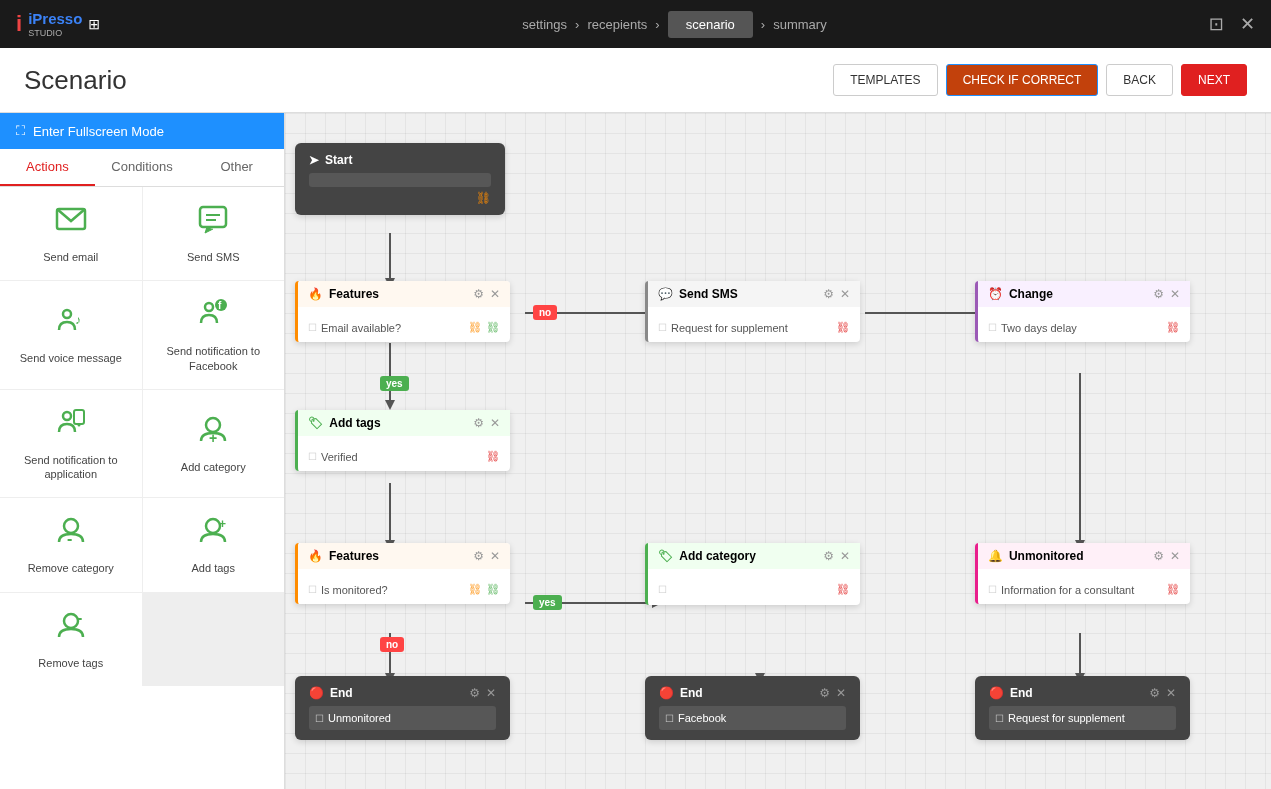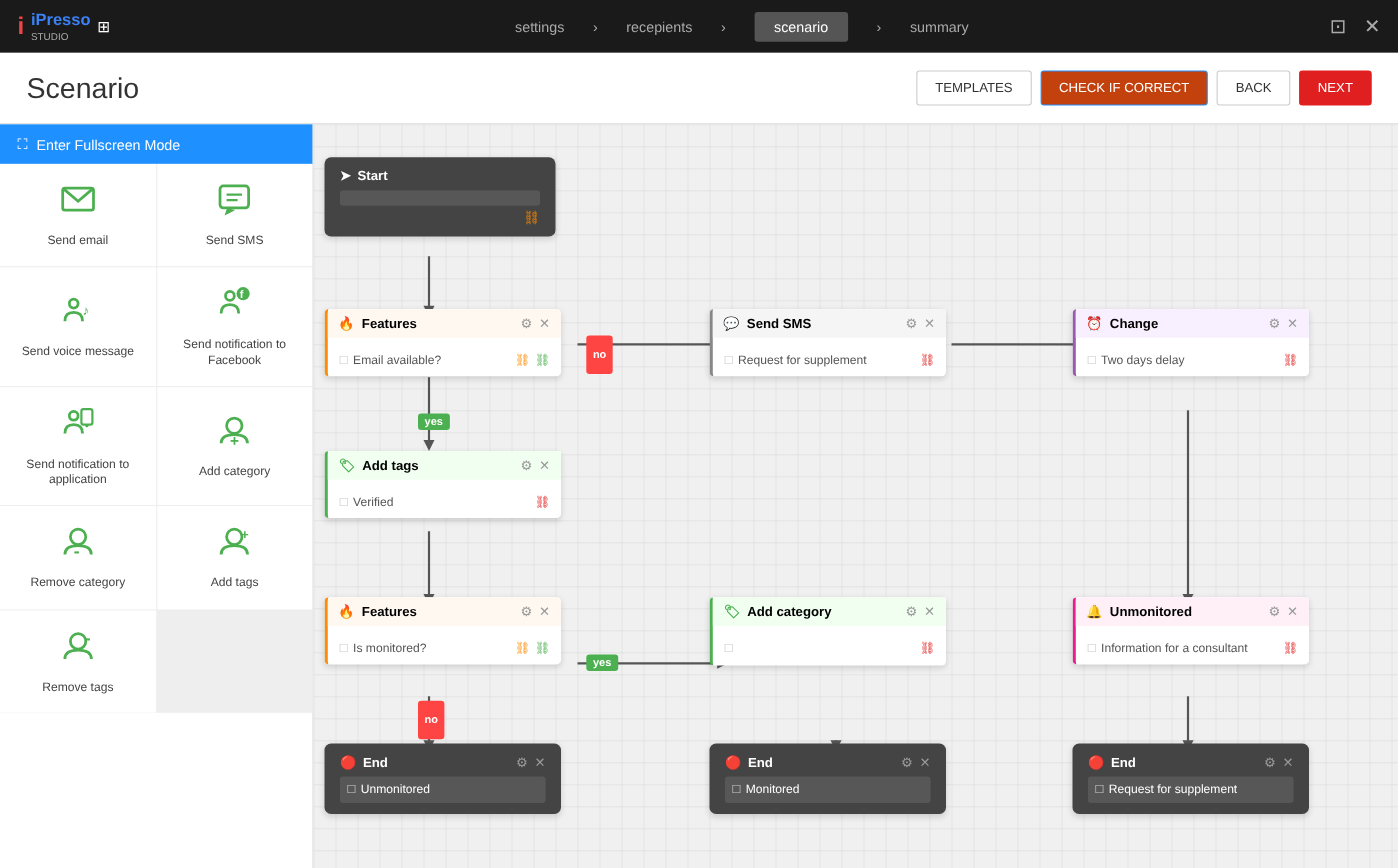--- a/index.html
+++ b/index.html
@@ -19,21 +19,21 @@
       align-items: center;
       gap: 6px;
       margin-right: 40px;
     }
     .logo-sub { font-size: 9px; color: #aaa; display: block; }
     .nav-steps {
       flex: 1;
       display: flex;
       align-items: center;
       justify-content: center;
-      gap: 26px;
+      gap: 8px;
     }
     .nav-step {
       color: #aaa;
       font-size: 13px;
       display: flex;
       align-items: center;
       gap: 8px;
     }
     .nav-step.active {
       background: #555;
@@ -265,21 +265,21 @@
       border-radius: 3px;
       padding: 2px 6px;
       font-size: 10px;
       font-weight: bold;
       position: absolute;
     }
     .badge-no {
       background: #ff4444;
       color: white;
       border-radius: 3px;
-      padding: 12px 6px;
+      padding: 2px 6px;
       font-size: 10px;
       font-weight: bold;
       position: absolute;
       text-align: center;
     }
 
     
     .arrows-svg {
       position: absolute;
       top: 0; left: 0;
@@ -343,20 +343,25 @@
   </div>
 </div>
 
 <div class="main-layout">
 
   <div class="sidebar">
     <div class="fullscreen-btn">
       <span>⛶</span>
       <span>Enter Fullscreen Mode</span>
     </div>
+    <div class="sidebar-tabs">
+      <div class="sidebar-tab active">Actions</div>
+      <div class="sidebar-tab">Conditions</div>
+      <div class="sidebar-tab">Other</div>
+    </div>
     <div class="sidebar-items">
 
       <div class="sidebar-item">
         <span class="si-icon">
           <svg width="32" height="32" viewBox="0 0 32 32">
               <rect x="2" y="6" width="28" height="20" rx="2" fill="none" stroke="#4caf50" stroke-width="2.5"></rect>
               <polyline points="2,6 16,18 30,6" fill="none" stroke="#4caf50" stroke-width="2.5"></polyline>
             </svg>
         </span>
         <span class="sidebar-item-label">Send email</span>
@@ -700,21 +705,21 @@
             <span>End</span>
           </div>
           <div class="node-actions" style="color:#ccc;">
             <span class="gear-icon">⚙</span>
             <span class="close-icon">✕</span>
           </div>
         </div>
         <div class="node-body">
           <div style="display:flex;align-items:center;gap:4px;font-size:11px;">
             <span style="color:#ccc;font-size:10px;">☐</span>
-            <span>Monitored</span>
+            <span>Facebook</span>
           </div>
         </div>
       </div>
 
       <div class="flow-node node-end" style="left:690px;top:563px;width:215px;">
         <div class="node-header">
           <div class="node-title">
             <span>🔴</span>
             <span>End</span>
           </div>

